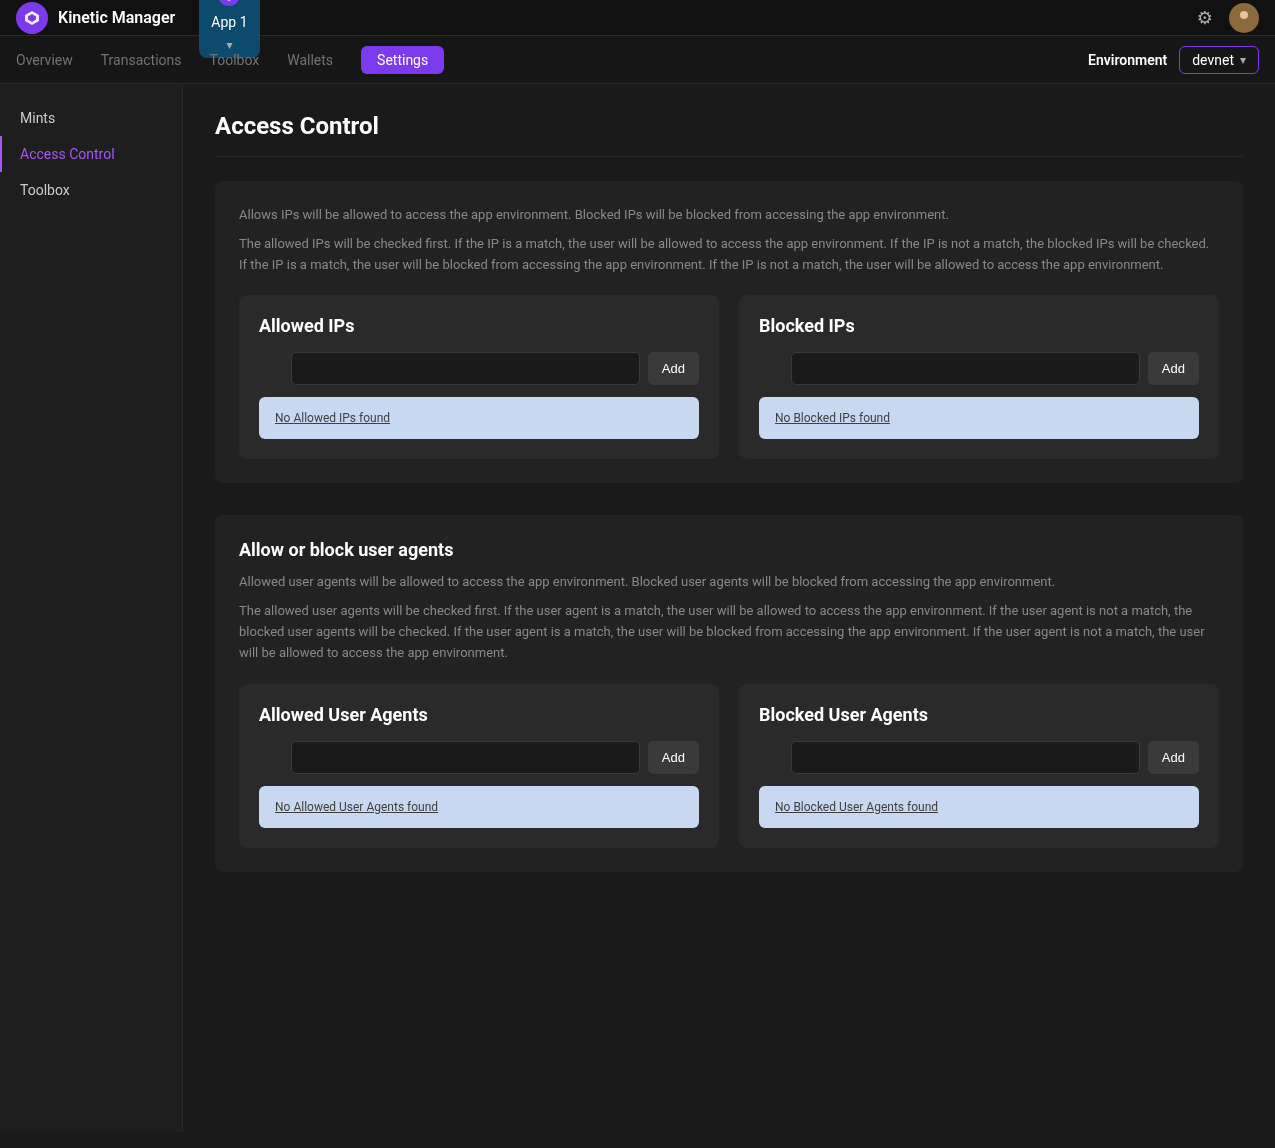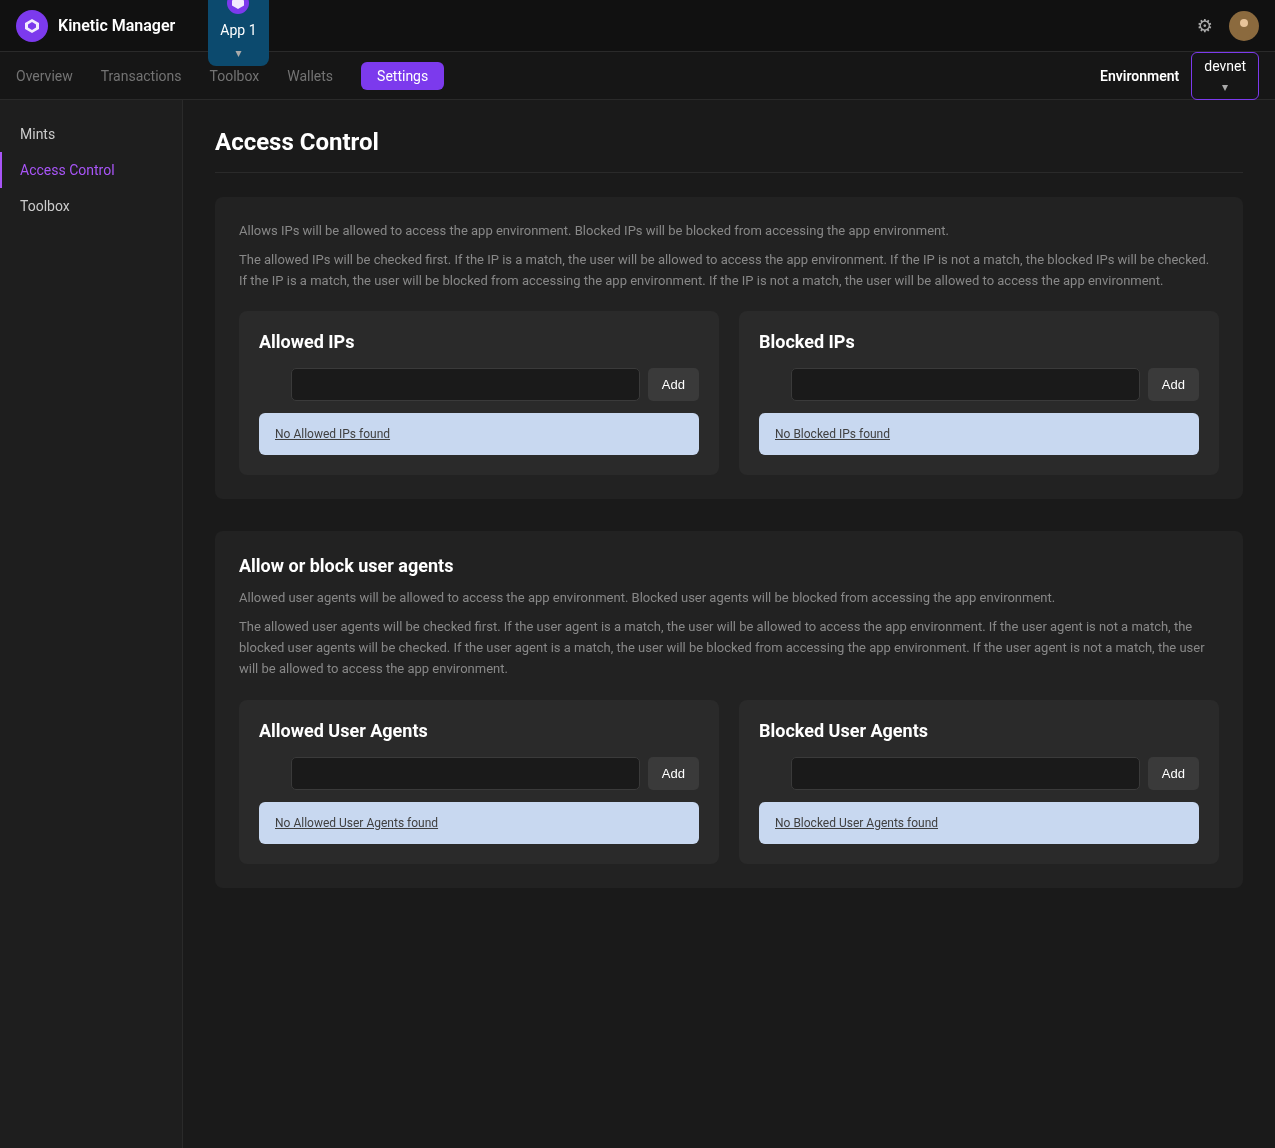--- a/index.html
+++ b/index.html
@@ -9,24 +9,23 @@
       color: #ffffff;
       min-height: 1148px;
       width: 1275px;
     }
 
     
     .top-bar {
       display: flex;
       align-items: center;
       background-color: #111111;
-      height: 52px;
+      height: 36px;
       padding: 0 16px;
       border-bottom: 1px solid #2a2a2a;
-      gap: 9px;
     }
     .logo-area {
       display: flex;
       align-items: center;
       gap: 10px;
       margin-right: 24px;
     }
     .logo-icon {
       width: 32px;
       height: 32px;
@@ -134,21 +133,20 @@
       color: #ffffff;
     }
     .env-selector {
       display: flex;
       align-items: center;
       gap: 6px;
       border: 1px solid #7c3aed;
       border-radius: 6px;
       padding: 5px 12px;
       cursor: pointer;
-      flex-direction: column;
     }
     .env-selector-label {
       font-size: 14px;
       color: #ffffff;
     }
 
     
     .main-layout {
       display: flex;
       min-height: calc(1148px - 100px);

